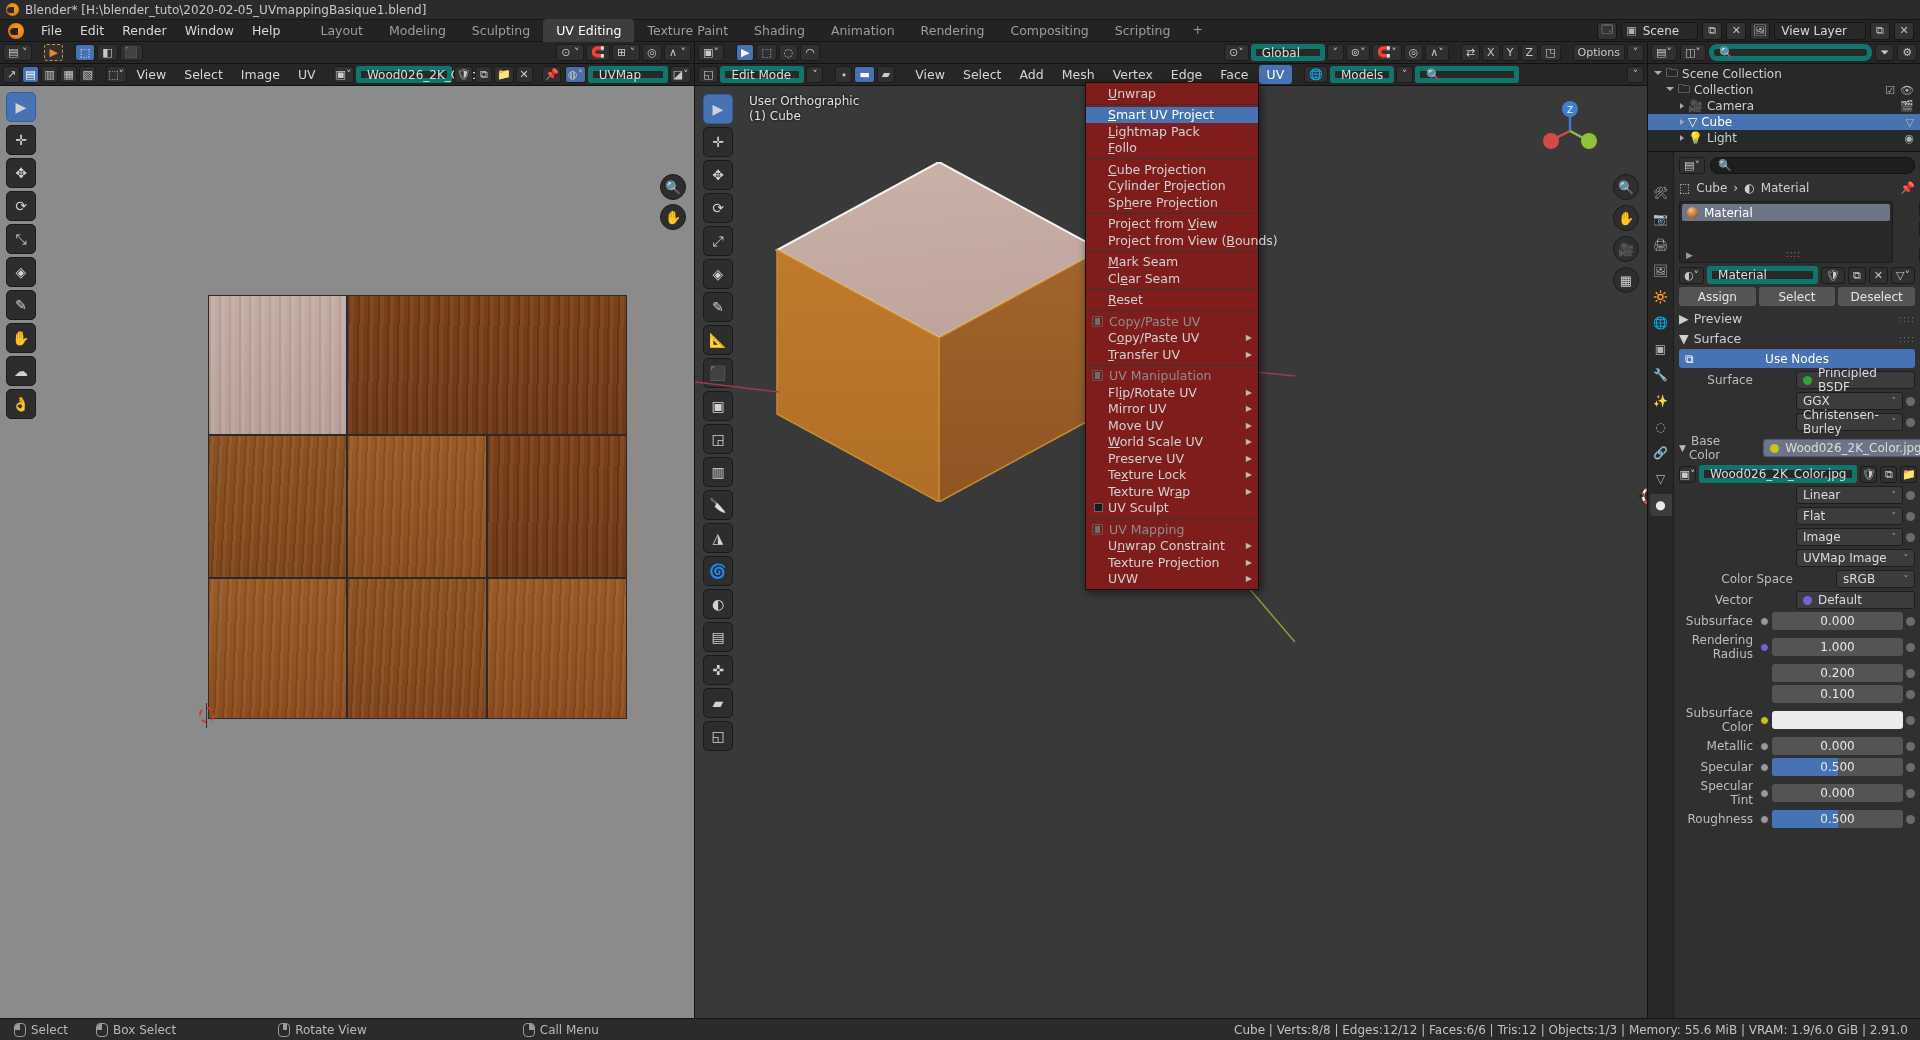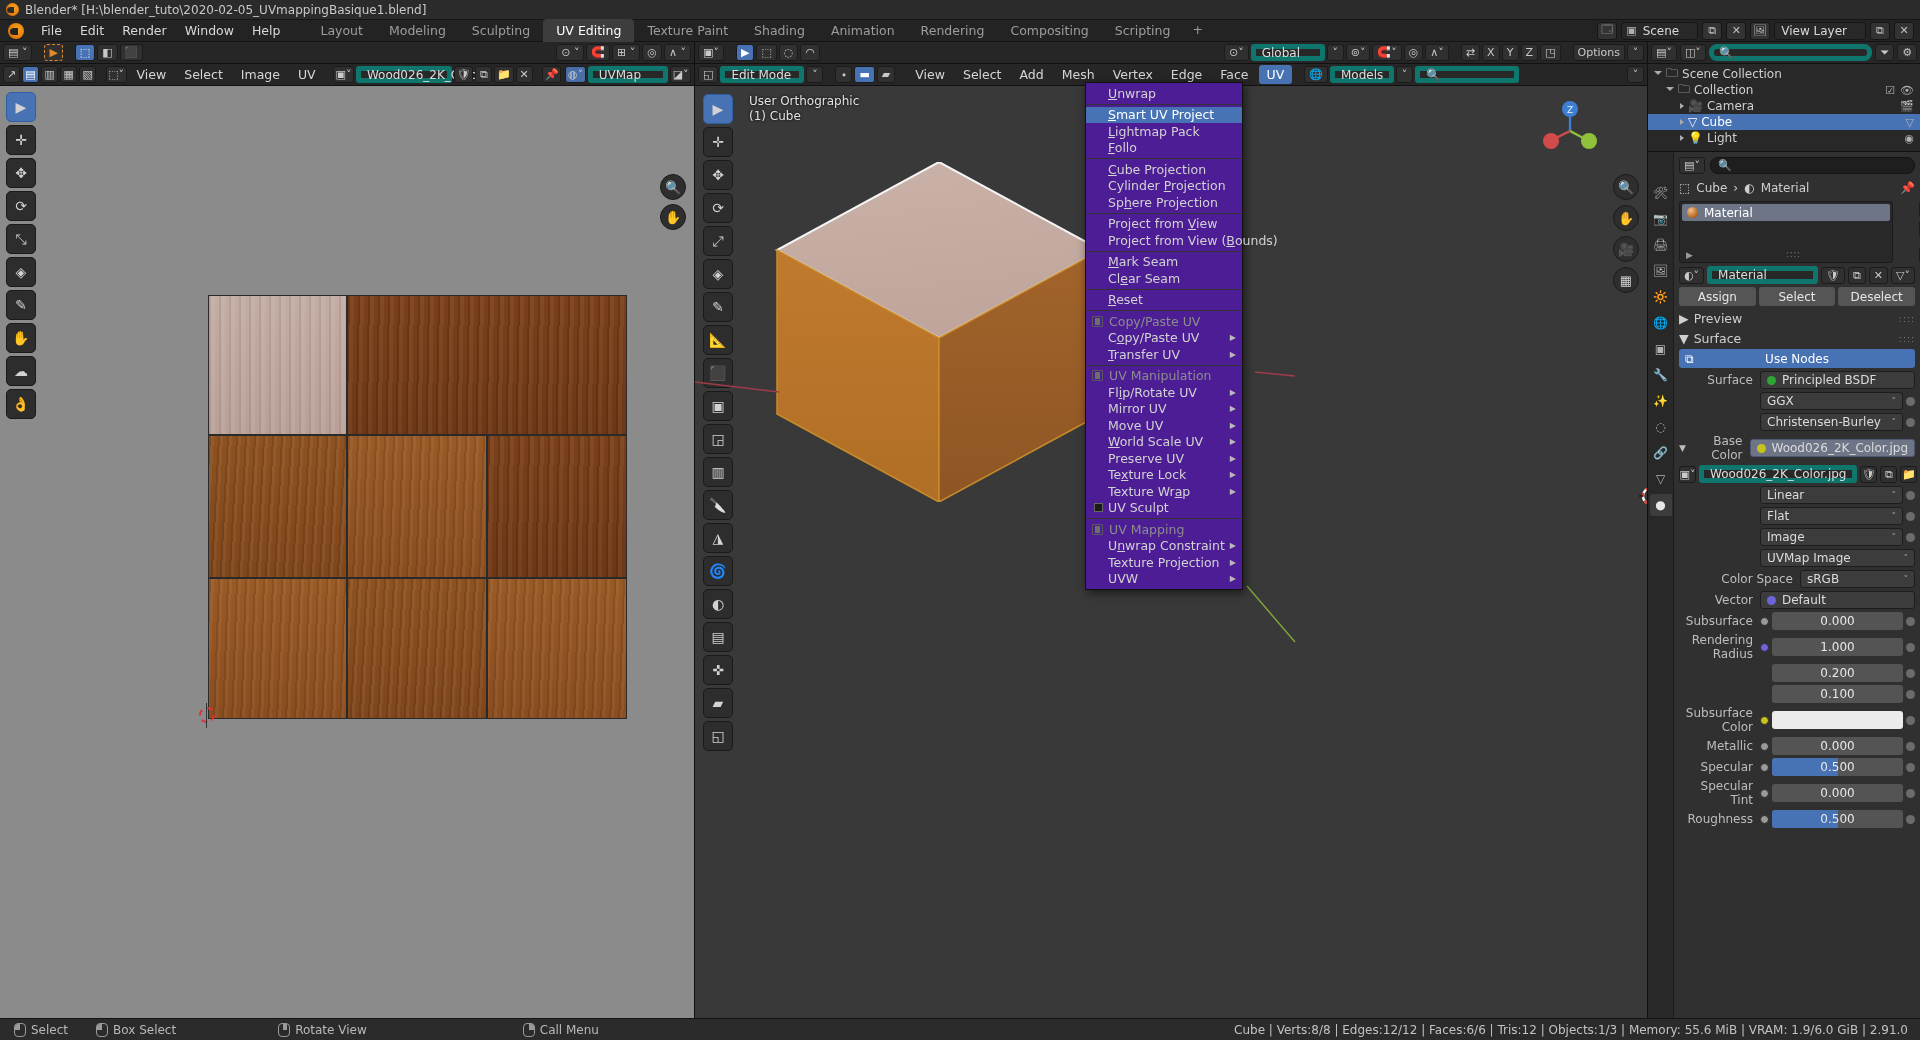--- a/index.html
+++ b/index.html
@@ -84,21 +84,21 @@
   .vparea{ flex:1; position:relative; display:flex; flex-direction:column; border-right:1px solid #111;}
   .vpcanvas{ flex:1; background:#393939; position:relative; overflow:hidden;}
   .vptools{ position:absolute; left:8px; top:8px; width:30px; display:flex;flex-direction:column;gap:3px;}
   .overlay-text{ position:absolute; left:54px; top:8px; font-size:12px; color:#e2e2e2; line-height:15px;
      text-shadow:0 0 3px #000;}
   .cube{ position:absolute; }
   .gizmo{ position:absolute; right:46px; top:14px; width:62px;height:62px;}
   .vpright{ position:absolute; right:8px; top:88px; display:flex;flex-direction:column;gap:5px;}
 
   
-  .uvmenu{ position:absolute; left:1085px; top:82px; width:158px; background:#4c1d95;
+  .uvmenu{ position:absolute; left:1085px; top:82px; width:174px; background:#7f1d1d;
       border:1px solid #111; box-shadow:2px 3px 9px rgba(0,0,0,.55); z-index:40; padding:2px 0;
       font-size:12.5px;}
   .mi{ height:16.5px; display:flex; align-items:center; padding:0 6px 0 22px; color:#d2d2d2; white-space:nowrap;}
   .mi.sel{ background:#4772b3; color:#fff;}
   .mi.hdr{ color:#8d8d8d; padding-left:6px; display:flex; gap:6px; align-items:center;}
   .mi .u{ text-decoration:underline; }
   .mi .arrow{ margin-left:auto; font-size:8px; color:#b9b9b9;}
   .mi .cb{ position:absolute; margin-left:-14px; width:9px;height:9px;border:1px solid #666;background:#1a1a1a;}
   .mdiv{ height:1px; background:#333; margin:2px 0;}
   .micon{ width:11px;height:11px;border:1px solid #5a5a5a; display:inline-block; position:relative;
@@ -143,21 +143,21 @@
   .field{ height:18px; background:#282828; border:5px solid #0f766e; border-radius:3px;
      display:flex; align-items:center; padding:0 6px; font-size:12px; color:#dcdcdc;}
   .row{ display:flex; align-items:center; gap:3px; margin-top:3px;}
   .lbl{ width:78px; text-align:right; font-size:12px; color:#bdbdbd; padding-right:4px;}
   .val{ flex:1; height:18px; background:#545454; border-radius:3px; display:flex; align-items:center;
      justify-content:center; font-size:12px; color:#e8e8e8; position:relative; overflow:hidden;}
   .val .fill{ position:absolute; left:0;top:0;bottom:0; background:#4772b3;}
   .val span{ position:relative; z-index:2;}
   .dot{ width:9px;height:9px;border-radius:50%; flex:0 0 auto;}
   .sel3{ flex:1; height:18px; background:#3c3c3c; border:1px solid #1d1d1d; border-radius:3px;
-     display:flex; align-items:center; padding:0 6px; font-size:12px; color:#dcdcdc;}
+     display:flex; align-items:center; padding:0 6px; font-size:12px; color:#dcdcdc;margin-left:36px;}
   .sel3 .cv{ margin-left:auto; font-size:9px; color:#b0b0b0;}
   .btn3{ flex:1; height:19px; background:#555; border-radius:3px; display:flex;align-items:center;
      justify-content:center; font-size:12px; color:#e6e6e6;}
   .usenodes{ height:19px; background:#4772b3; border-radius:3px; display:flex; align-items:center;
      justify-content:center; color:#fff; font-size:12px; margin-top:3px; position:relative;}
   .secthdr{ display:flex;align-items:center;gap:5px; font-size:12.5px; color:#cfcfcf; margin-top:5px;}
   .tiny{ margin-left:auto; color:#777; letter-spacing:1px; font-size:9px;}
 
   
   .statusbar{ position:absolute; bottom:0; left:0; right:0; height:22px; background:#2b2b2b;

